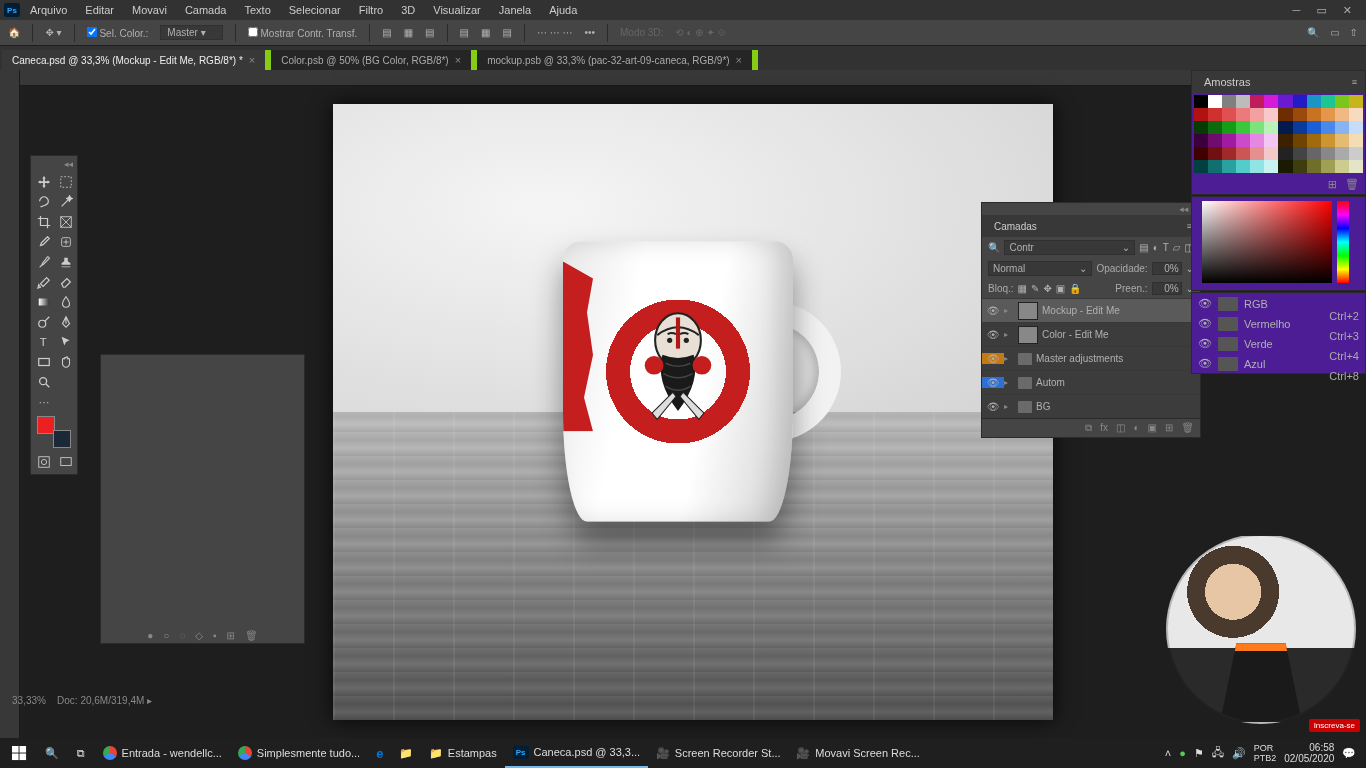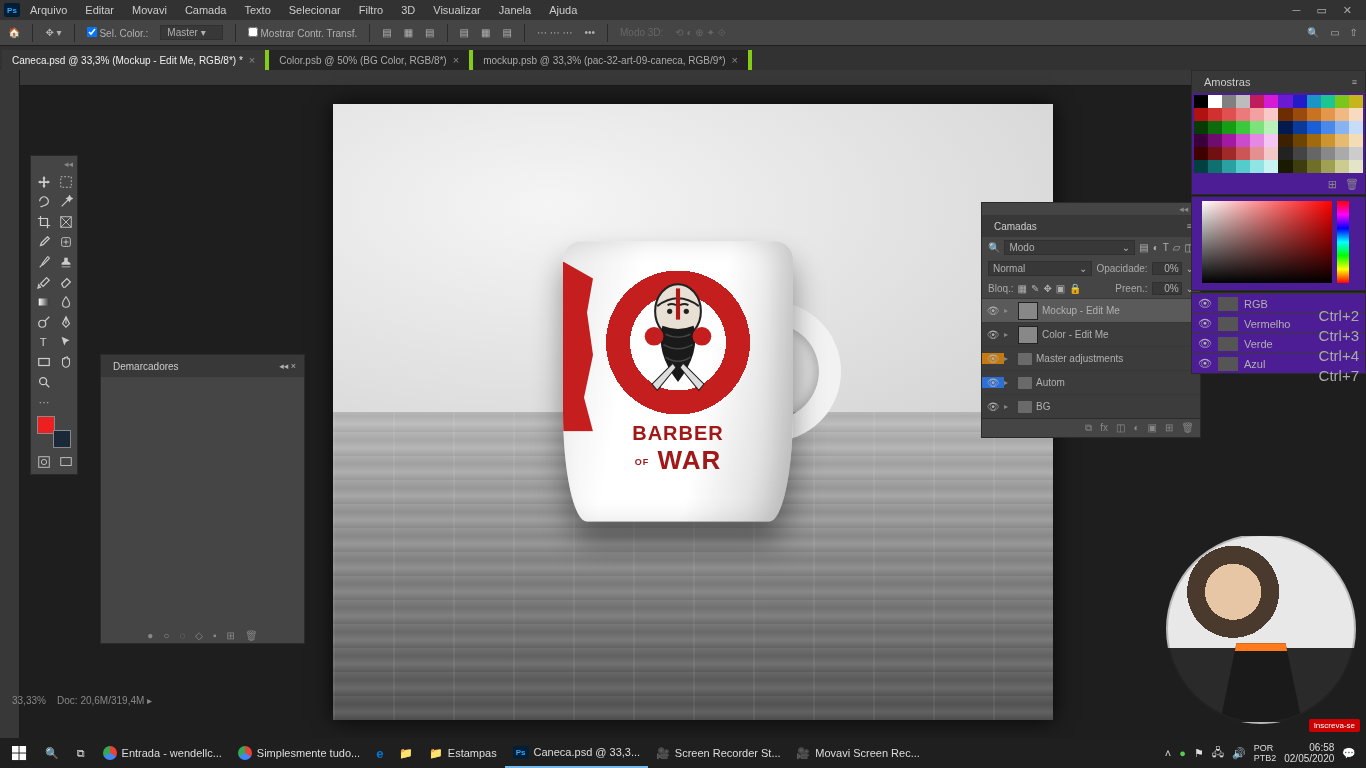--- a/index.html
+++ b/index.html
@@ -13,21 +13,21 @@
 
 
 .options-bar { height: 26px; background: #454545; display: flex; align-items: center; padding: 0 8px; gap: 12px; border-bottom: 1px solid #1e1e1e; font-size: 10px; }
 .options-bar .check { width: 10px; height: 10px; }
 .options-bar .divider { width: 1px; height: 18px; background: #2a2a2a; }
 .options-bar .dropdown { background: #383838; padding: 1px 16px 1px 6px; border: 1px solid #303030; position: relative; }
 .search-share { margin-left: auto; display: flex; gap: 10px; align-items: center; }
 
 
 .tabs-bar { height: 24px; background: #323232; display: flex; align-items: flex-end; padding-left: 2px; }
-.tab { padding: 4px 10px; background: #252525; color: #aaa; font-size: 10px; border-right: 4px solid #84cc16; display: flex; align-items: center; gap: 6px; }
+.tab { padding: 4px 10px; background: #252525; color: #aaa; font-size: 10px; border-right: 6px solid #84cc16; display: flex; align-items: center; gap: 6px; }
 .tab.active { background: #383838; color: #eee; }
 .tab .close { font-size: 11px; color: #888; }
 
 
 .main-area { position: absolute; top: 70px; left: 0; right: 0; bottom: 30px; background: #252525; }
 
 
 .ruler-h { position: absolute; top: 0; left: 20px; right: 0; height: 16px; background: #383838; border-bottom: 1px solid #1a1a1a; }
 .ruler-v { position: absolute; top: 0; left: 0; bottom: 0; width: 20px; background: #383838; border-right: 1px solid #1a1a1a; }
 
@@ -87,21 +87,21 @@
 
 .right-dock { position: absolute; right: 0; top: 70px; bottom: 30px; width: 175px; }
 .right-panel { background: #4c1d95; border: 1px solid #2a2a2a; margin-bottom: 1px; }
 .swatches-grid { display: grid; grid-template-columns: repeat(12, 1fr); gap: 0; padding: 2px; }
 .sw { width: 100%; height: 13px; }
 .color-picker-panel { height: 95px; position: relative; overflow:hidden; }
 .color-picker-panel .area { position: absolute; left: 10px; top: 4px; width: 130px; height: 82px; background: linear-gradient(to bottom, transparent, #000), linear-gradient(to right, #fff, #ff0000); }
 .color-picker-panel .hue { position: absolute; right: 16px; top: 4px; width: 12px; height: 82px; background: linear-gradient(to bottom, red,magenta,blue,cyan,lime,yellow,red); }
 .channels-panel .ch-row { display: flex; align-items: center; padding: 3px 6px; gap: 6px; height: 20px; border-top: 1px solid #383838; }
 .channels-panel .ch-row .cthumb { width: 20px; height: 14px; background: #555; }
-.channels-panel .ch-row .short { margin-left: auto; font-size: 15px; color: #aaa; margin-top: 24px; }
+.channels-panel .ch-row .short { margin-left: auto; font-size: 11px; color: #aaa; margin-top: 24px; }
 .status-info { position: absolute; left: 4px; bottom: 30px; font-size: 10px; color: #888; padding: 2px 8px; }
 
 
 .cam { position: absolute; right: 10px; bottom: 44px; width: 190px; height: 190px; border-radius: 50%; background:
   radial-gradient(circle at 35% 30%, #e7c6a6 0 28px, #4a3a2e 28px 46px, transparent 46px),
   linear-gradient(180deg, #e8e8e8 0 60%, #2a2a2a 60%);
   overflow:hidden; border: 2px solid rgba(0,0,0,.2); }
 .cam::after{content:''; position:absolute; left:28%; bottom:0; width:44%; height:38%; background:#1a1a1a; border-top:8px solid #ff7a1a; clip-path: polygon(20% 0,80% 0,100% 100%,0 100%);}
 .subscribe-btn { position: absolute; right: 6px; bottom: 36px; background: #cc0000; color: #fff; font-size: 8px; padding: 2px 5px; border-radius: 2px; }
 
@@ -201,24 +201,20 @@
                 <path d="M38 52 Q50 58 62 52 M36 62 Q50 70 64 62 M38 74 Q50 82 62 74" stroke="#444" stroke-width="1.5" fill="none"></path>
                 <circle cx="42" cy="30" r="2.5" fill="#222"></circle>
                   <circle cx="58" cy="30" r="2.5" fill="#222"></circle>
                 <path d="M40 24 Q44 22 48 24 M52 24 Q56 22 60 24" stroke="#222" stroke-width="2" fill="none"></path>
                 <circle cx="27" cy="54" r="9" fill="#c41e1e"></circle>
                   <circle cx="73" cy="54" r="9" fill="#c41e1e"></circle>
                 <path d="M25 100 L45 80 L48 84 L30 106 Z" fill="#ddd" stroke="#222"></path>
                 <path d="M75 100 L55 80 L52 84 L70 106 Z" fill="#ddd" stroke="#222"></path>
               </svg>
             </div>
-            <div class="art-text">
-              <div class="l1">BARBER</div>
-              <div class="l2"><span class="of">OF</span> <span>WAR</span></div>
-            </div>
           </div>
         </div>
       </div>
     </div>
   </div>
   <div class="status-info">
      <span>33,33%</span> &nbsp;&nbsp;
      <span>Doc: 20,6M/319,4M</span> ▸
   </div>
 </div>
@@ -358,45 +354,41 @@
       </div>
     <div class="tool">
         <svg viewBox="0 0 16 16">
           <rect x="2" y="3" width="12" height="9" fill="none" stroke="#ccc"></rect>
         </svg>
       </div>
   </div>
 </div>
 
 <div class="paths-panel">
-  <div class="panel-head">
-    <span class="ptab">Demarcadores</span>
-    <span class="menu">◂◂ ×</span>
-  </div>
   <div class="foot">
     <span>●</span>
     <span>○</span>
     <span>◌</span>
     <span>◇</span>
     <span>▪</span>
     <span>⊞</span>
     <span>🗑</span>
   </div>
 </div>
 
 <div class="layers-panel">
   <div style="text-align:right; padding:1px 4px; font-size:9px; color:#888;"><span>◂◂ ×</span></div>
   <div class="panel-head">
     <span class="ptab">Camadas</span>
     <span class="menu">≡</span>
   </div>
   <div class="opts-row">
     <span style="font-size:10px">🔍</span>
     <div class="drop">
-        <span>Modo</span>
+        <span>Contr</span>
         <span>⌄</span>
       </div>
     <span>▤</span>
     <span>◐</span>
     <span>T</span>
     <span>▱</span>
     <span>◫</span>
   </div>
   <div class="opts-row">
     <div class="drop">
@@ -567,21 +559,21 @@
         <div class="ch-row">
           <span>👁</span>
           <div class="cthumb"></div>
           <span>Verde</span>
           <span class="short">Ctrl+4</span>
         </div>
         <div class="ch-row">
           <span>👁</span>
           <div class="cthumb"></div>
           <span>Azul</span>
-          <span class="short">Ctrl+7</span>
+          <span class="short">Ctrl+8</span>
         </div>
       </div>
   </div>
 </div>
 
 <div class="cam"></div>
 <div class="subscribe-btn">Inscreva-se</div>
 
 <div class="taskbar">
   <div class="tb-item">

